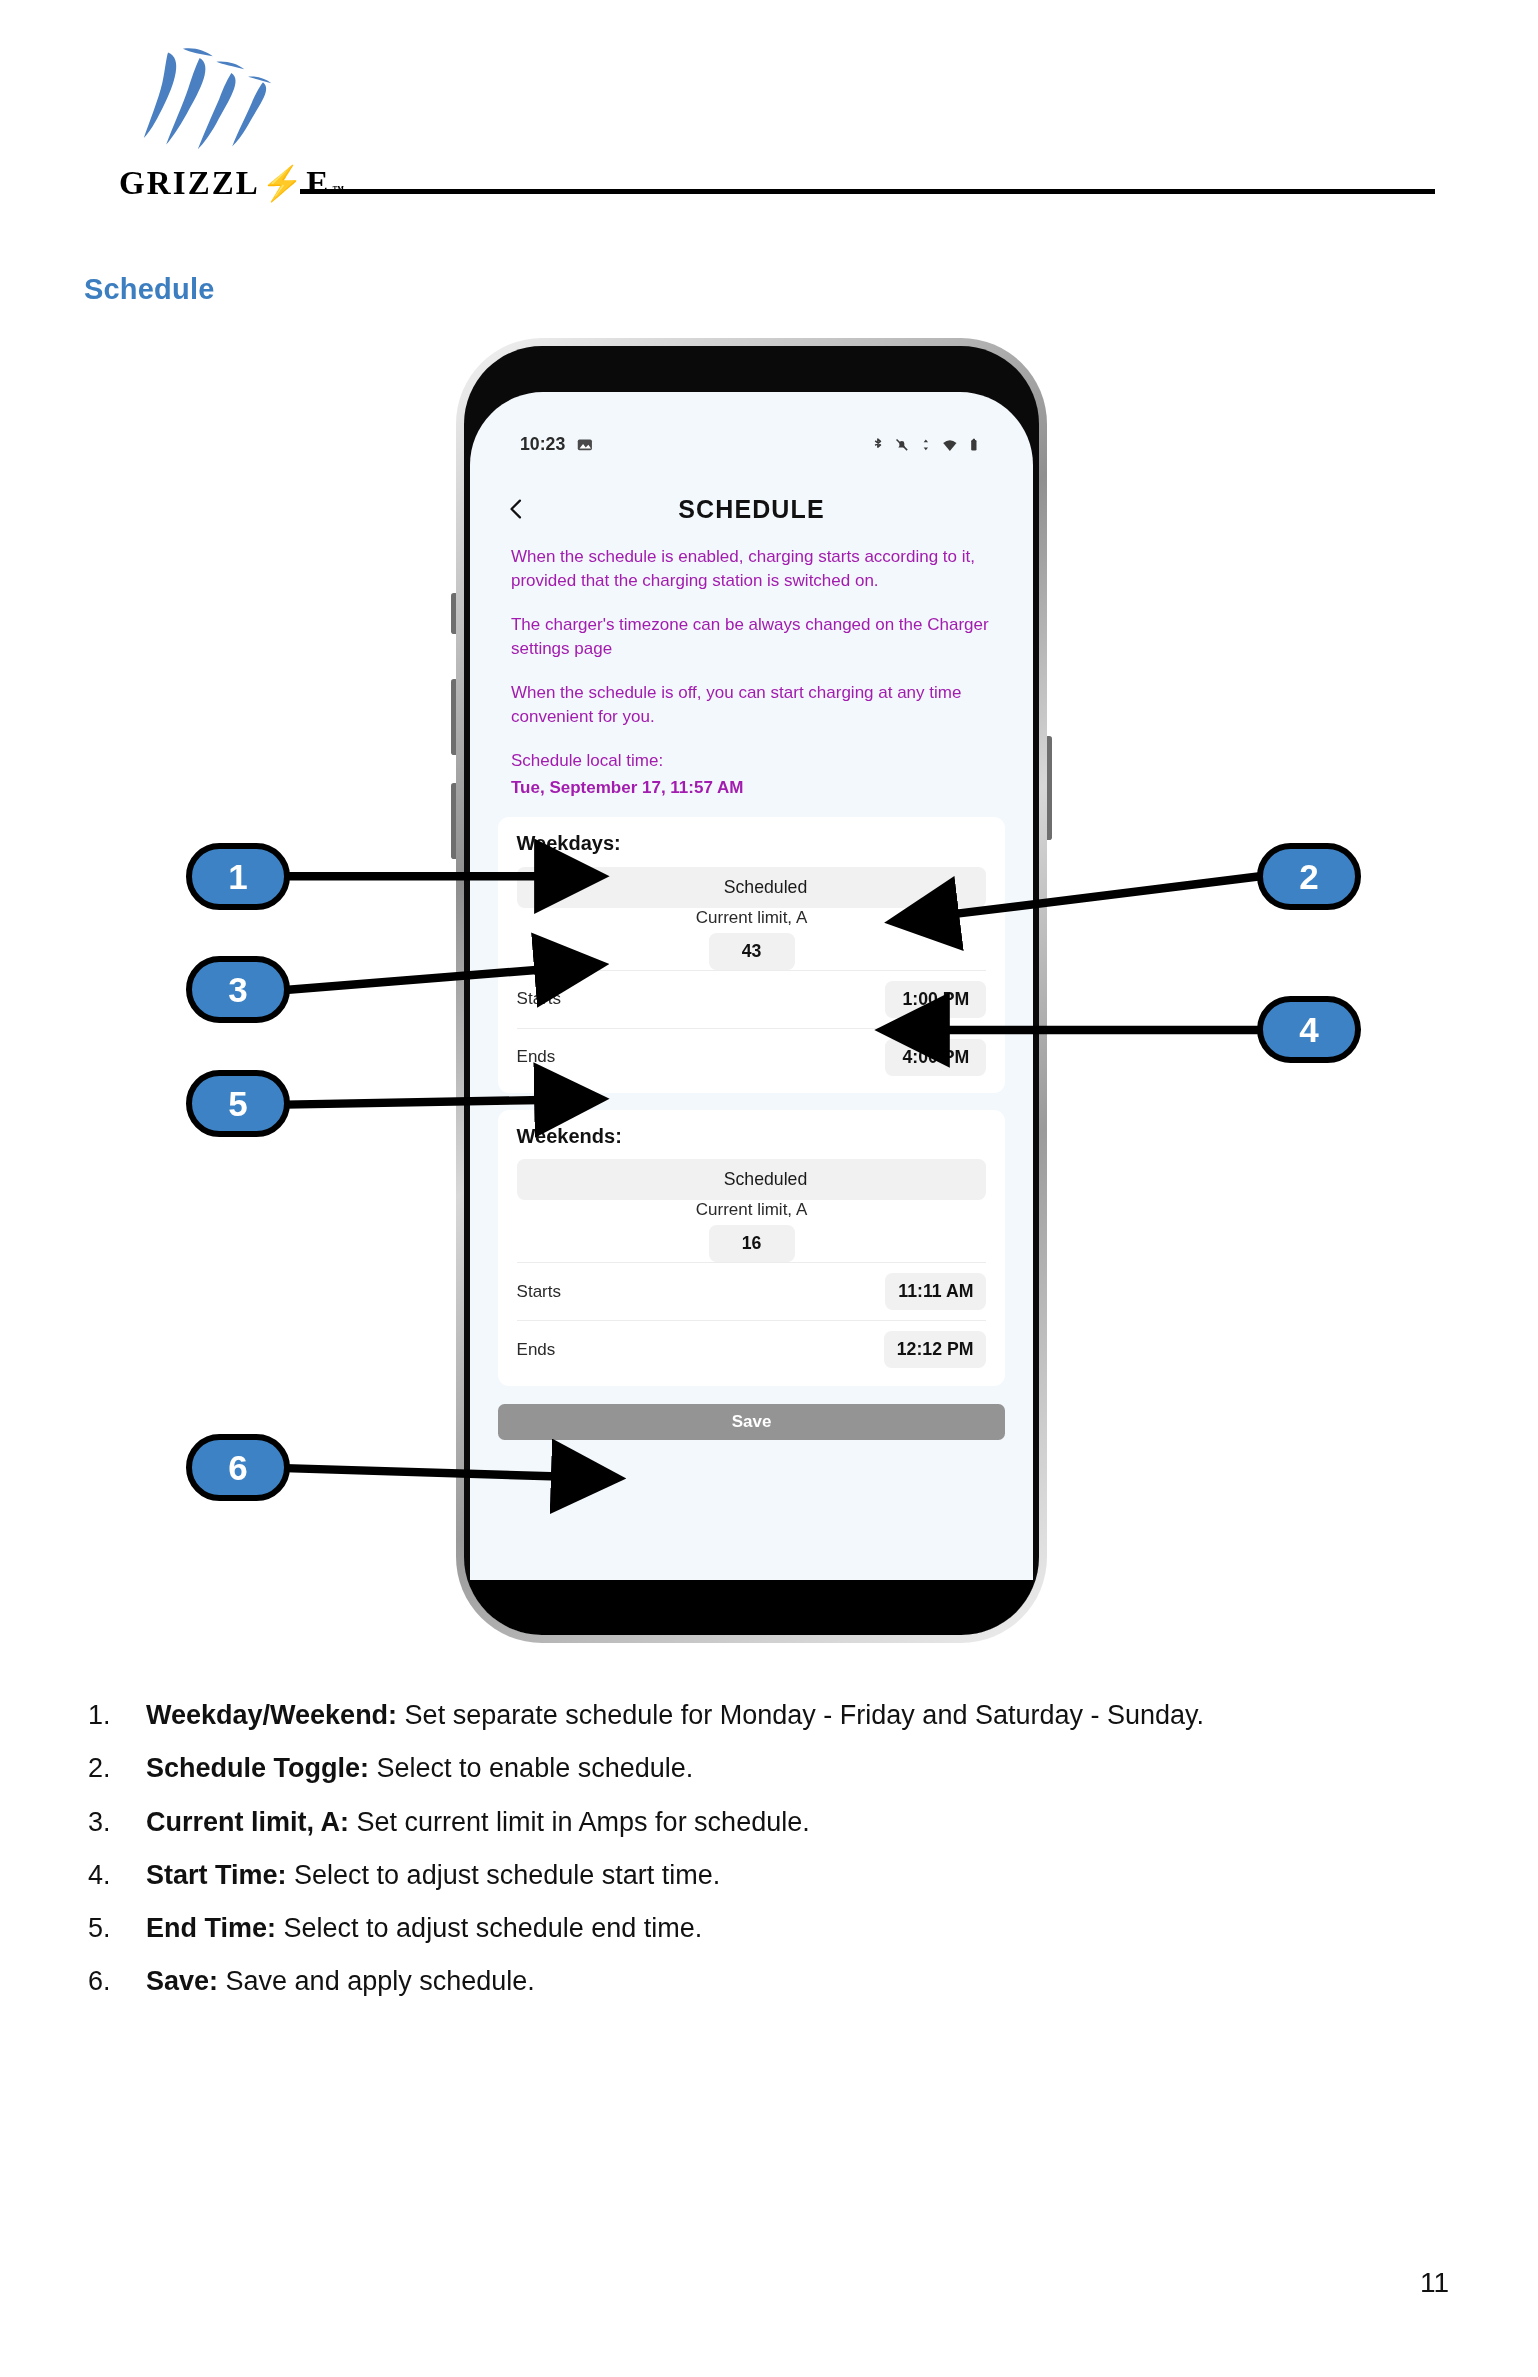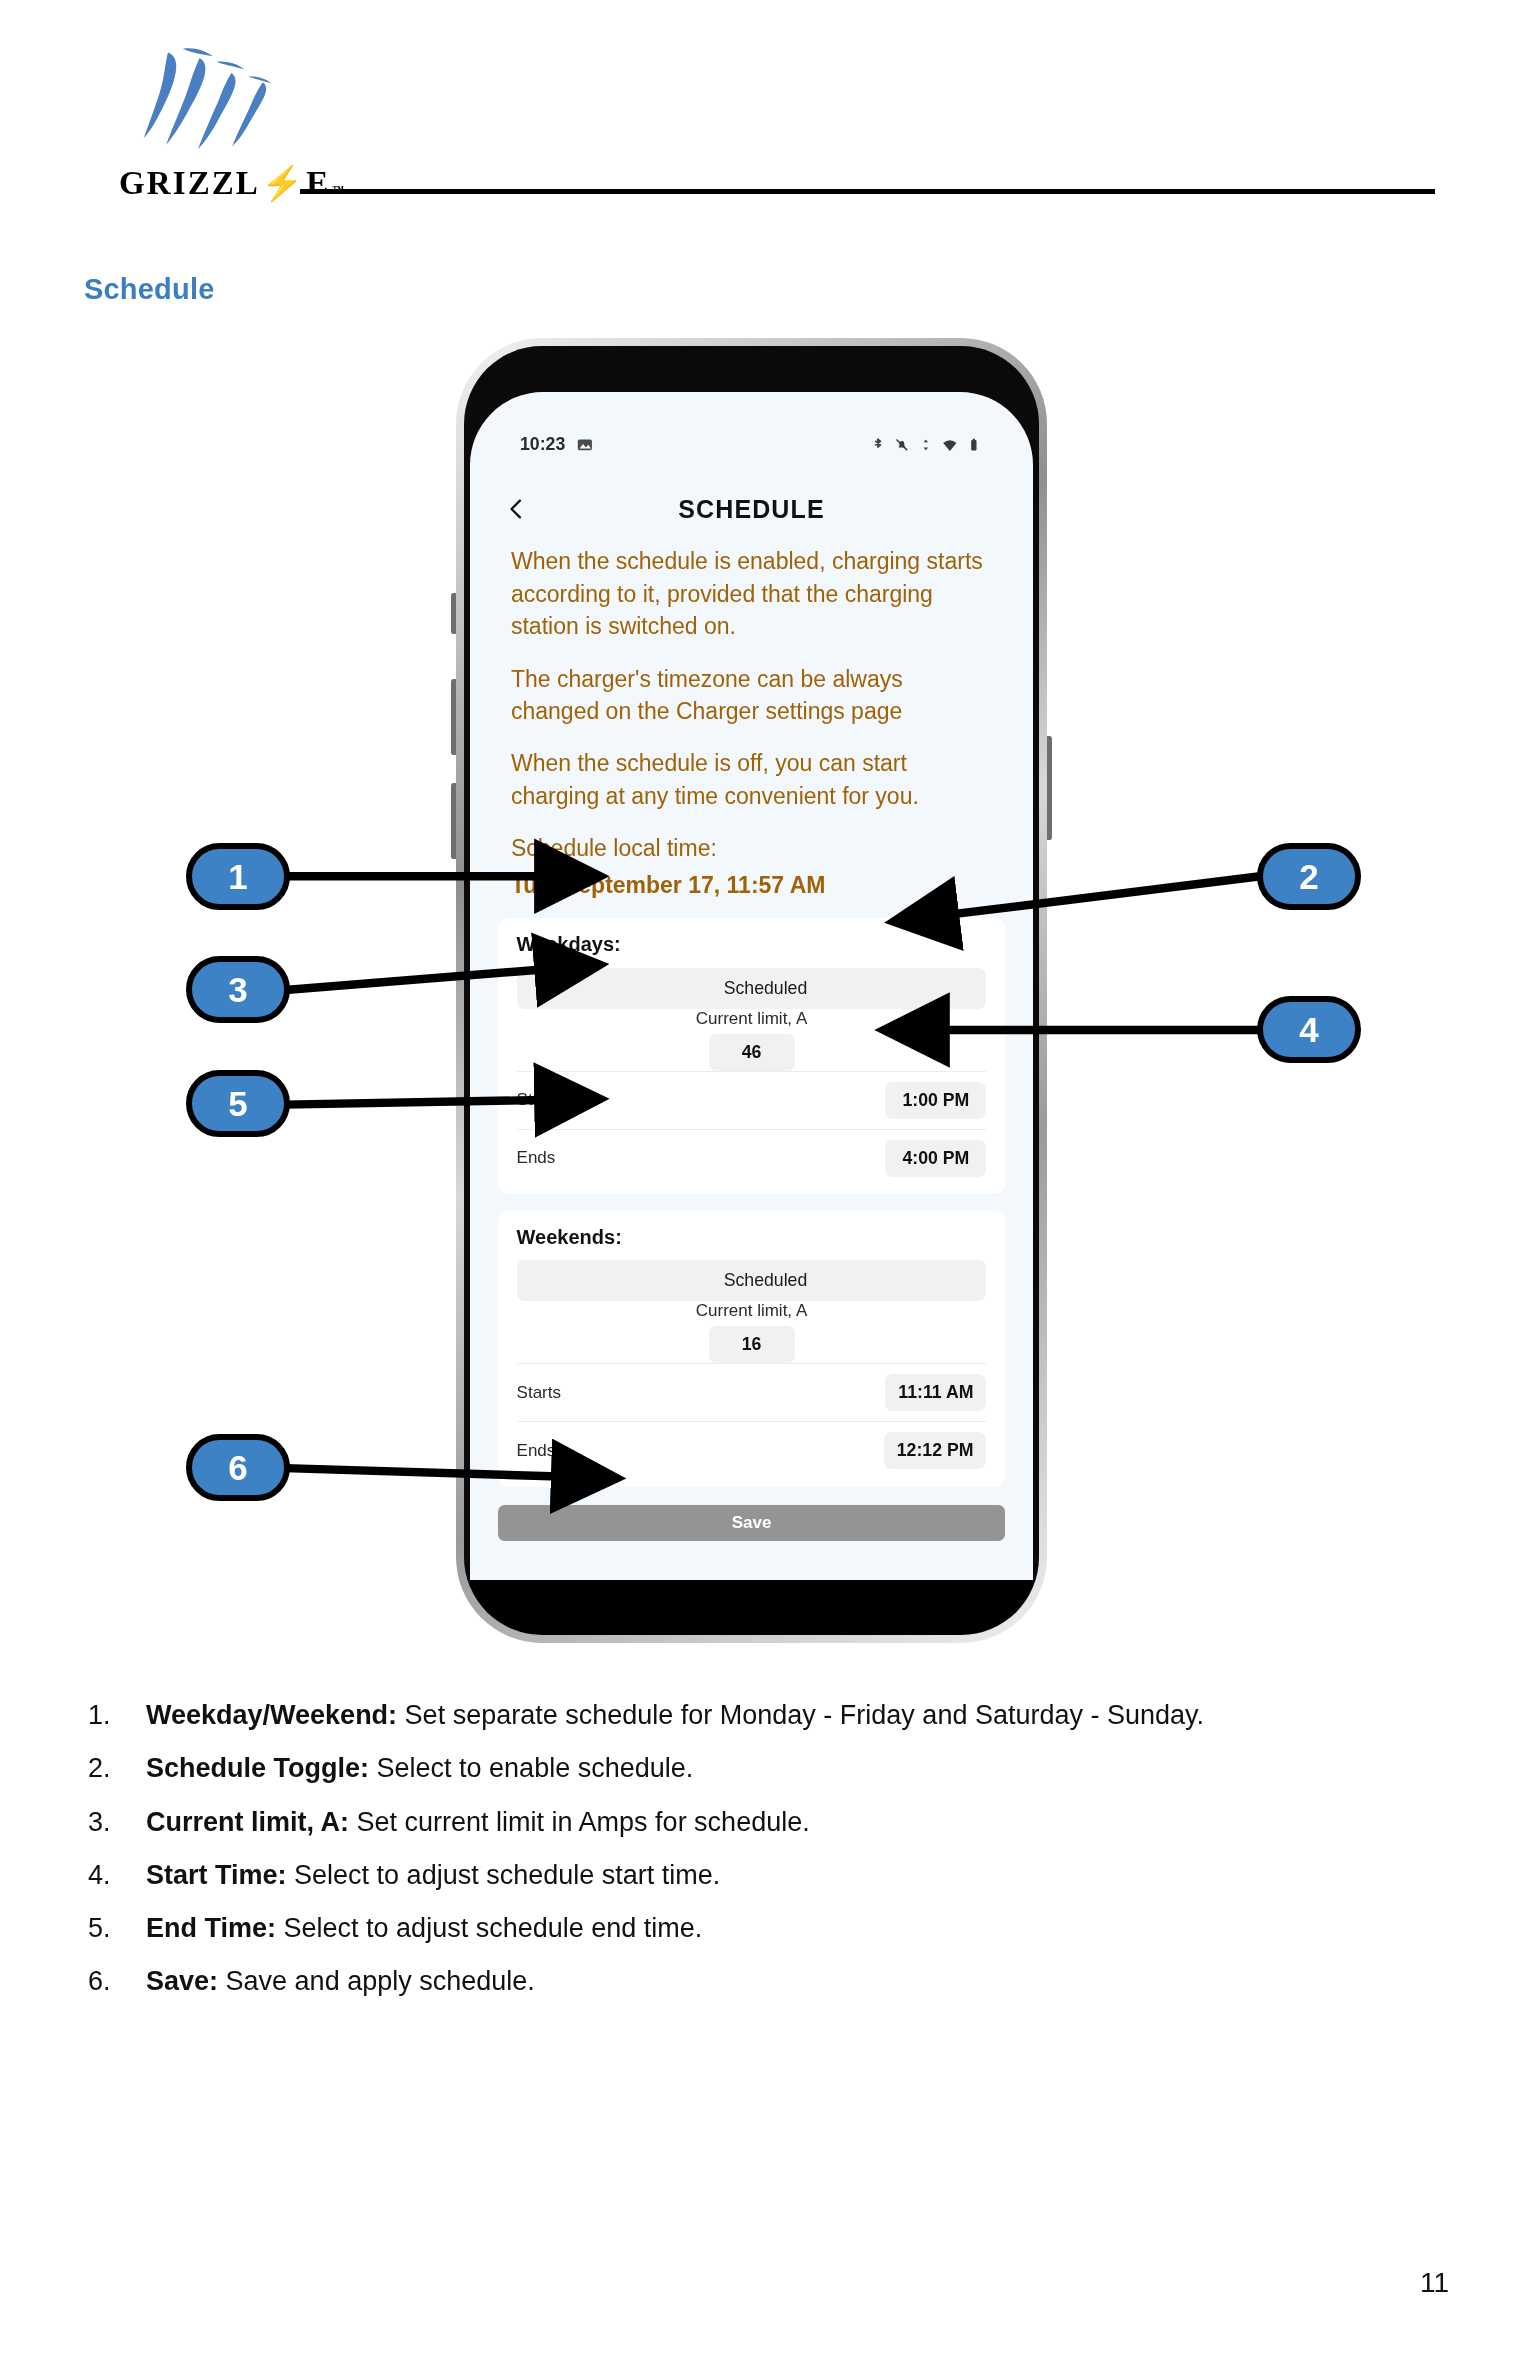--- a/index.html
+++ b/index.html
@@ -58,21 +58,21 @@
   .sb-ico { width:17.7px; height:17.7px; display:inline-block; }
 
   .app-body { position:absolute; top: 82px; left:0; width:100%; height: calc(100% - 82px);
               background:#f3f8fc; padding: 0 28px; }
   .app-nav { position:relative; height: 71px; display:flex; align-items:center; }
   .back-chevron { position:absolute; left: 7.5px; top: 50%; transform:translateY(-50%);
                   width:22.4px; height:22.4px; }
   .app-title { width:100%; text-align:center; font-size:25px; font-weight:800; letter-spacing:1.1px; color:#111; }
 
   .desc { padding: 0 13px; }
-  .desc p { font-size: 23px; line-height: 1.42; color:#a16207; margin-bottom: 19.6px; }
+  .desc p { font-size: 17px; line-height: 1.42; color:#a21caf; margin-bottom: 19.6px; }
   .desc p.tight { margin-bottom: 3.7px; }
   .desc p.bold { font-weight:700; margin-bottom: 17px; }
 
   .card { background:#fff; border-radius: 11.2px; padding: 15px 18.6px 7.5px 18.6px; margin-top: 17px; }
   .card-title { font-size: 20px; font-weight:700; color:#111; margin-bottom: 11.2px; }
   .toggle-pill { background:#f1f1f1; border-radius: 7.5px; height: 41px; display:flex;
                  align-items:center; justify-content:center; font-size:17.7px; color:#1a1a1a;padding-left:28px; }
   .row { display:flex; align-items:center; justify-content:space-between; height: 58px;
          border-top: 0.9px solid #ececec; }
   .row.first { border-top: none; height: 62px; flex-direction: column; }
@@ -186,21 +186,21 @@
             <p>When the schedule is off, you can start charging at any time convenient for you.</p>
             <p class="tight">Schedule local time:</p>
             <p class="bold">Tue, September 17, 11:57 AM</p>
           </div>
 
           <div class="card">
             <div class="card-title">Weekdays:</div>
             <div class="toggle-pill">Scheduled</div>
             <div class="row first">
               <span class="row-label">Current limit, A</span>
-              <span class="row-value">46</span>
+              <span class="row-value">43</span>
             </div>
             <div class="row">
               <span class="row-label">Starts</span>
               <span class="row-value wide">1:00 PM</span>
             </div>
             <div class="row">
               <span class="row-label">Ends</span>
               <span class="row-value wide">4:00 PM</span>
             </div>
           </div>

